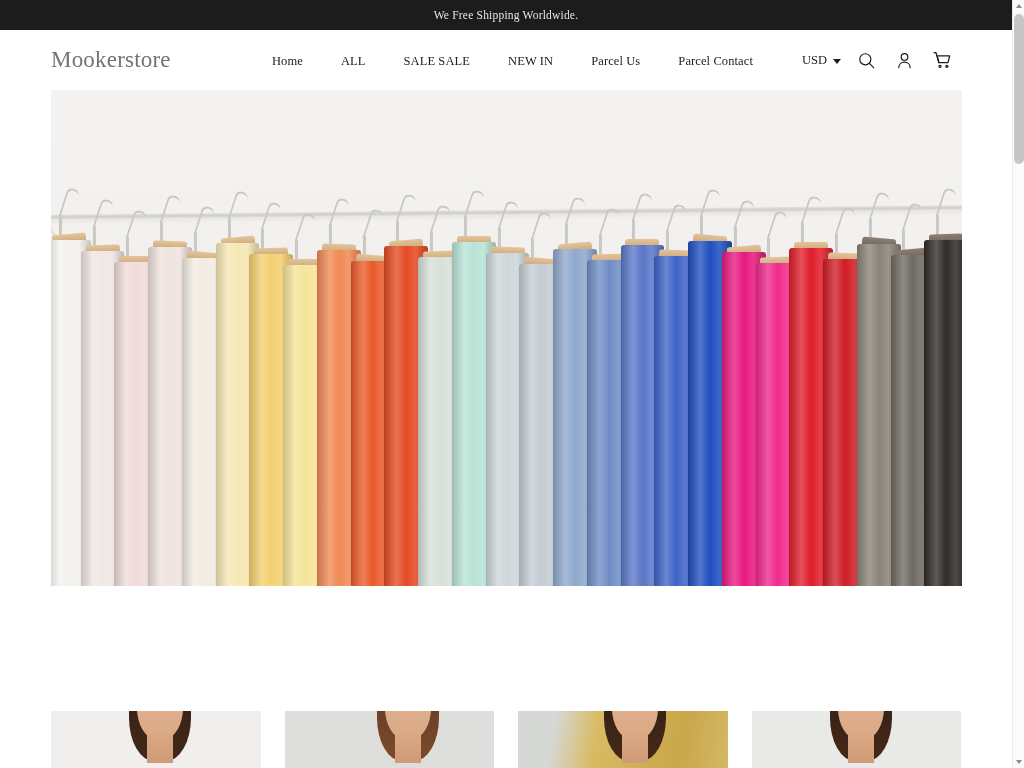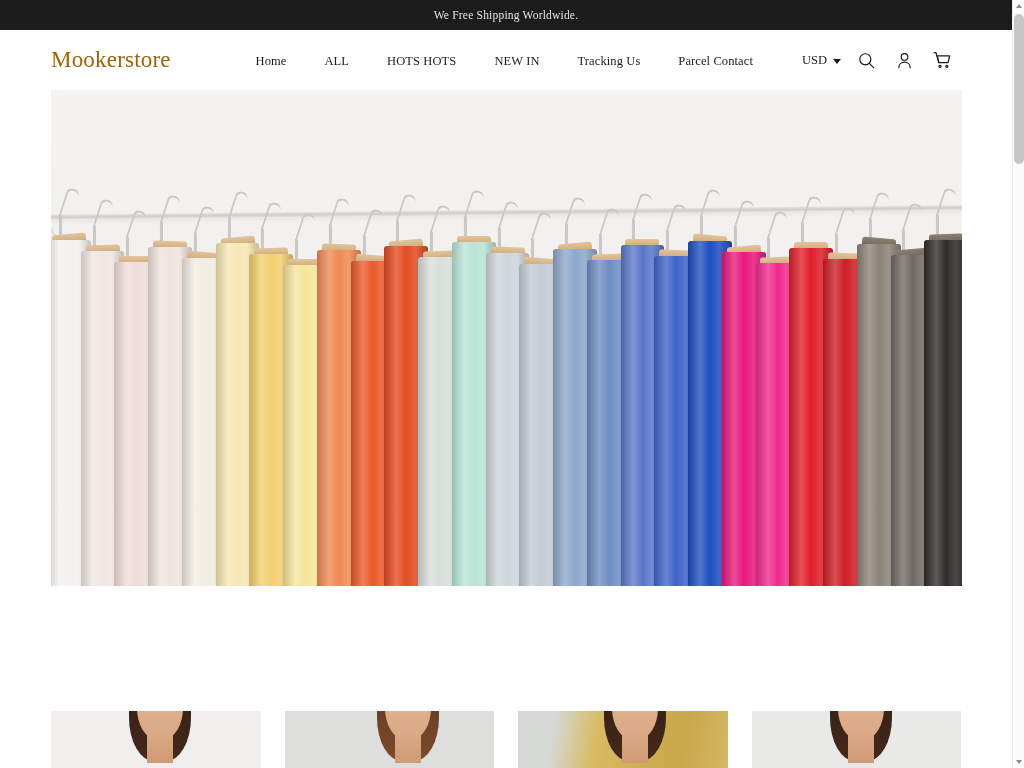--- a/index.html
+++ b/index.html
@@ -24,21 +24,21 @@
 
   
   .header {
     height:60px; background:#fff;
     display:flex; align-items:center;
     padding:0 51px 0 51px;
     position:relative;
   }
   .logo {
     font-size:23px; font-family:"Liberation Serif","DejaVu Serif",serif;
-    letter-spacing:.2px; color:#a16207; white-space:nowrap;
+    letter-spacing:.2px; color:#737373; white-space:nowrap;
     cursor:pointer; font-weight:400;
   }
   .nav {
     display:flex; align-items:flex-end; gap:0;
     margin-left:auto; margin-right:0;
   }
   .nav-list { display:flex; align-items:center; list-style:none; gap:0; }
   .nav-list li { padding:0 19px; }
   .nav-link {
     font-size:12.5px; color:#1c1c1c; text-decoration:none;
@@ -167,27 +167,27 @@
 
       <nav class="nav">
         <ul class="nav-list">
           <li>
             <a class="nav-link">Home</a>
           </li>
           <li>
             <a class="nav-link">ALL</a>
           </li>
           <li>
-            <a class="nav-link">HOTS HOTS</a>
+            <a class="nav-link">SALE SALE</a>
           </li>
           <li>
             <a class="nav-link">NEW IN</a>
           </li>
           <li>
-            <a class="nav-link">Tracking Us</a>
+            <a class="nav-link">Parcel Us</a>
           </li>
           <li>
             <a class="nav-link">Parcel Contact</a>
           </li>
         </ul>
       </nav>
 
       <div class="actions">
 
         <div class="currency">

